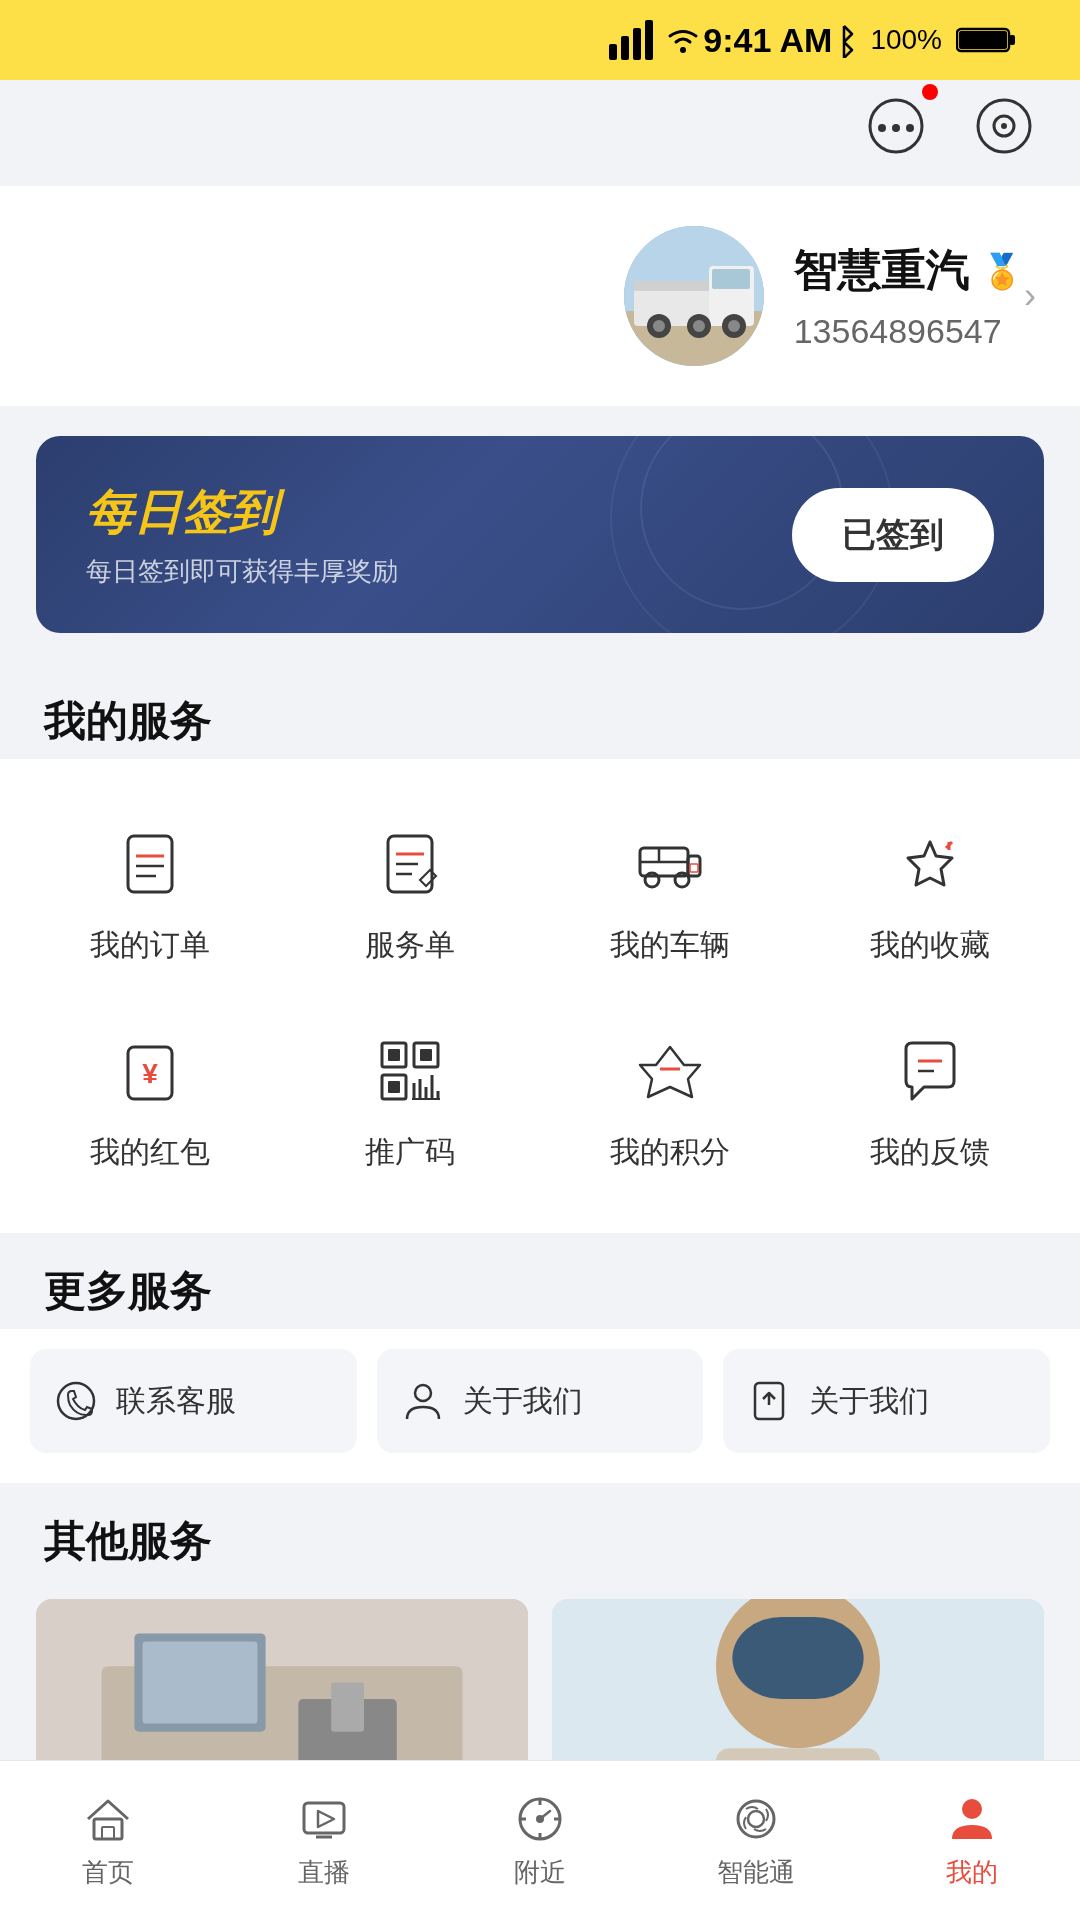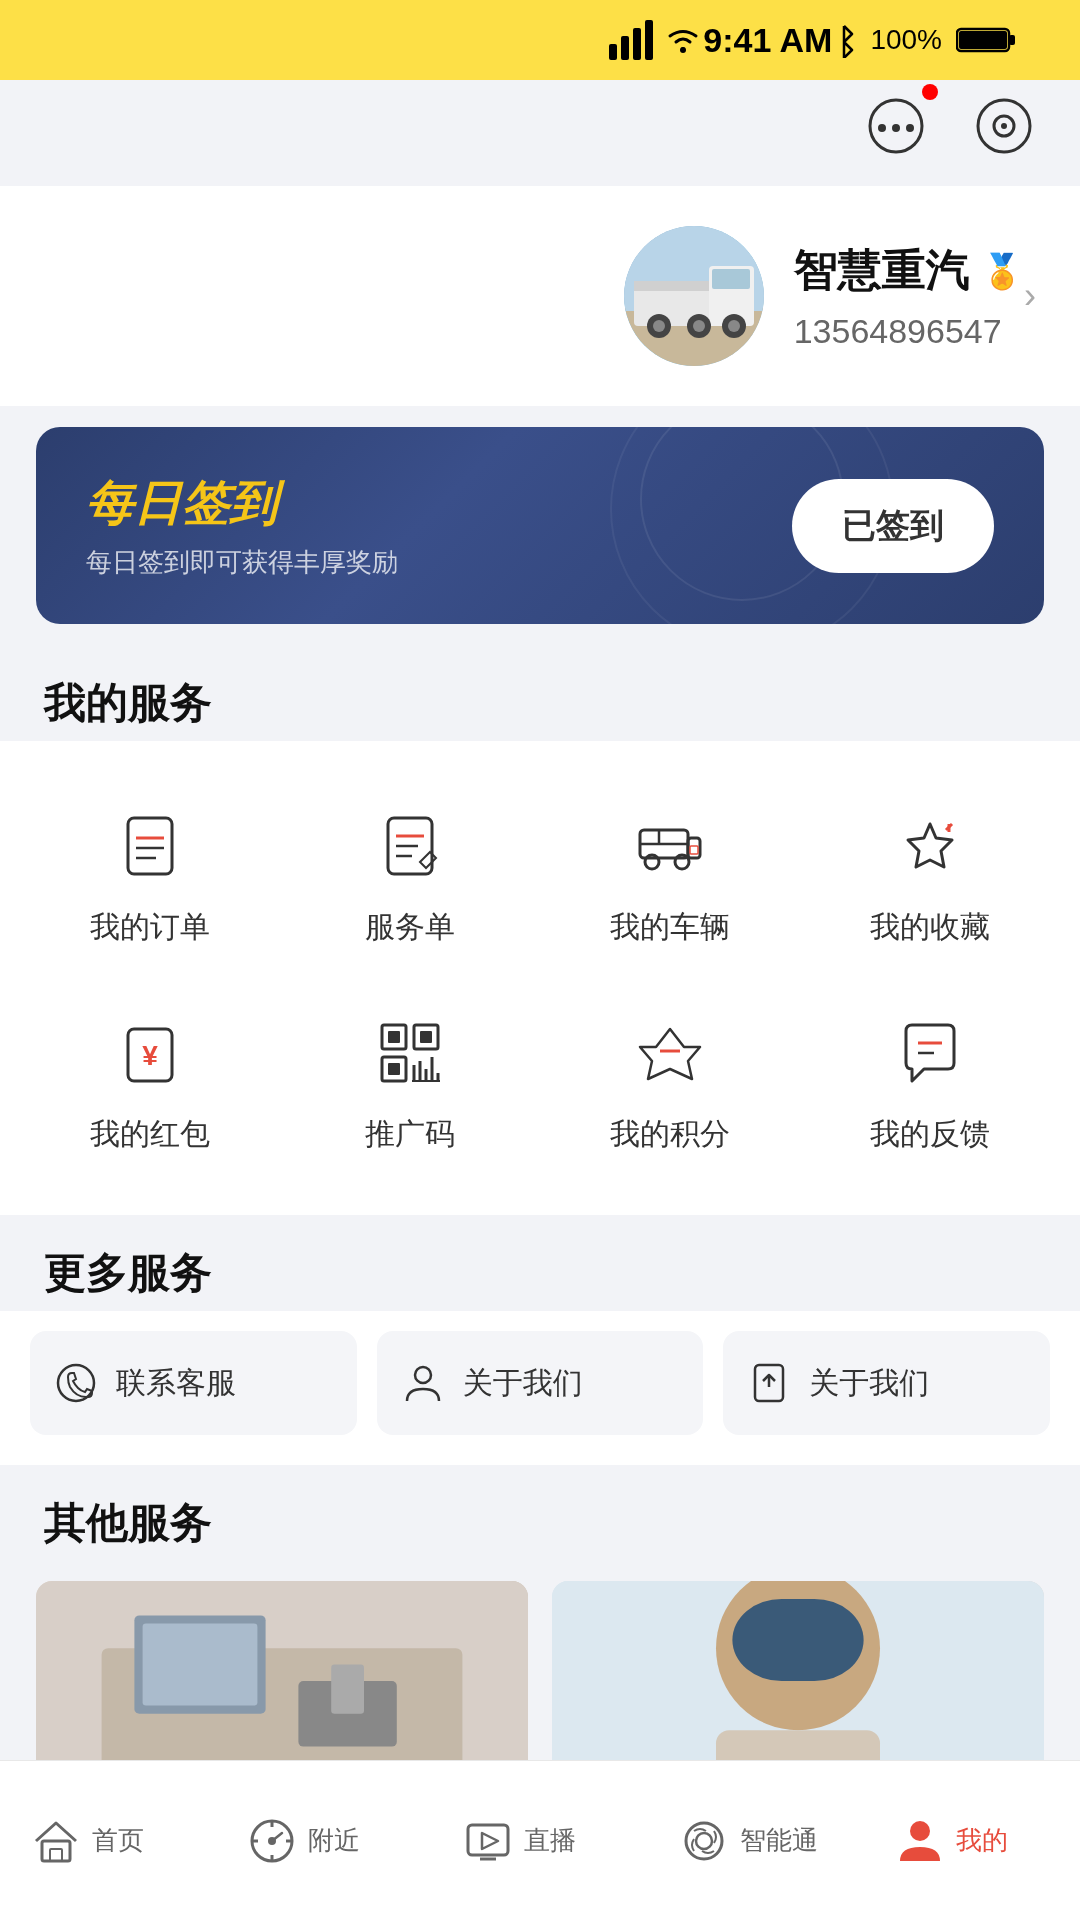--- a/index.html
+++ b/index.html
@@ -67,21 +67,21 @@
     .profile-info { display: flex; flex-direction: column; gap: 12px; }
     .profile-name {
       font-size: 44px; font-weight: 700; color: #111;
       display: flex; align-items: center; gap: 12px;
     }
     .profile-phone { font-size: 34px; color: #666; }
     .chevron-right { font-size: 36px; color: #aaa; }
 
     
     .checkin-banner {
-      margin: 21px 36px;
+      margin: 30px 36px;
       background: linear-gradient(135deg, #2c3e6e 0%, #3a4f8a 40%, #2c3e6e 100%);
       border-radius: 24px;
       padding: 44px 50px;
       display: flex;
       align-items: center;
       justify-content: space-between;
       position: relative;
       overflow: hidden;
     }
     .checkin-banner::before {
@@ -198,21 +198,21 @@
       width: 1080px;
       height: 160px;
       background: #fff;
       border-top: 1px solid #e8e8e8;
       display: flex;
       align-items: center;
       justify-content: space-around;
     }
     .nav-item {
       display: flex;
-      flex-direction: row;
+      flex-direction: column;
       align-items: center;
       gap: 8px;
       cursor: pointer;
       min-width: 160px;
     }
     .nav-label { font-size: 26px; color: #666; }
     .nav-label.active { color: #e74c3c; }
     .nav-icon-svg { width: 56px; height: 56px; }
 
     
@@ -494,38 +494,38 @@
     <svg class="nav-icon-svg" viewBox="0 0 56 56">
       <path d="M8 28 L28 10 L48 28" stroke="#666" stroke-width="3" fill="none" stroke-linejoin="round"></path>
       <rect x="14" y="28" width="28" height="20" rx="2" stroke="#666" stroke-width="3" fill="none"></rect>
       <rect x="22" y="36" width="12" height="12" rx="1" stroke="#666" stroke-width="2" fill="none"></rect>
     </svg>
     <span class="nav-label">首页</span>
   </div>
 
   <div class="nav-item">
     <svg class="nav-icon-svg" viewBox="0 0 56 56">
+      <rect x="8" y="12" width="40" height="30" rx="4" stroke="#666" stroke-width="3" fill="none"></rect>
+      <polygon points="22,20 22,36 38,28" stroke="#666" stroke-width="2.5" fill="none" stroke-linejoin="round"></polygon>
+      <line x1="20" y1="46" x2="36" y2="46" stroke="#666" stroke-width="3"></line>
+    </svg>
+    <span class="nav-label">直播</span>
+  </div>
+
+  <div class="nav-item">
+    <svg class="nav-icon-svg" viewBox="0 0 56 56">
       <circle cx="28" cy="28" r="20" stroke="#666" stroke-width="3" fill="none"></circle>
       <circle cx="28" cy="28" r="4" fill="#666"></circle>
       <line x1="28" y1="8" x2="28" y2="14" stroke="#666" stroke-width="3"></line>
       <line x1="28" y1="42" x2="28" y2="48" stroke="#666" stroke-width="3"></line>
       <line x1="8" y1="28" x2="14" y2="28" stroke="#666" stroke-width="3"></line>
       <line x1="42" y1="28" x2="48" y2="28" stroke="#666" stroke-width="3"></line>
       <path d="M28 28 L38 20" stroke="#666" stroke-width="2.5" stroke-linecap="round"></path>
     </svg>
     <span class="nav-label">附近</span>
-  </div>
-
-  <div class="nav-item">
-    <svg class="nav-icon-svg" viewBox="0 0 56 56">
-      <rect x="8" y="12" width="40" height="30" rx="4" stroke="#666" stroke-width="3" fill="none"></rect>
-      <polygon points="22,20 22,36 38,28" stroke="#666" stroke-width="2.5" fill="none" stroke-linejoin="round"></polygon>
-      <line x1="20" y1="46" x2="36" y2="46" stroke="#666" stroke-width="3"></line>
-    </svg>
-    <span class="nav-label">直播</span>
   </div>
 
   <div class="nav-item">
     <svg class="nav-icon-svg" viewBox="0 0 56 56">
       <circle cx="28" cy="28" r="18" stroke="#666" stroke-width="3" fill="none"></circle>
       <circle cx="28" cy="28" r="8" stroke="#666" stroke-width="2.5" fill="none"></circle>
       <path d="M18 18 Q24 14 30 18" stroke="#666" stroke-width="2" fill="none"></path>
       <path d="M38 18 Q42 24 38 30" stroke="#666" stroke-width="2" fill="none"></path>
       <path d="M38 38 Q32 42 26 38" stroke="#666" stroke-width="2" fill="none"></path>
       <path d="M18 38 Q14 32 18 26" stroke="#666" stroke-width="2" fill="none"></path>

